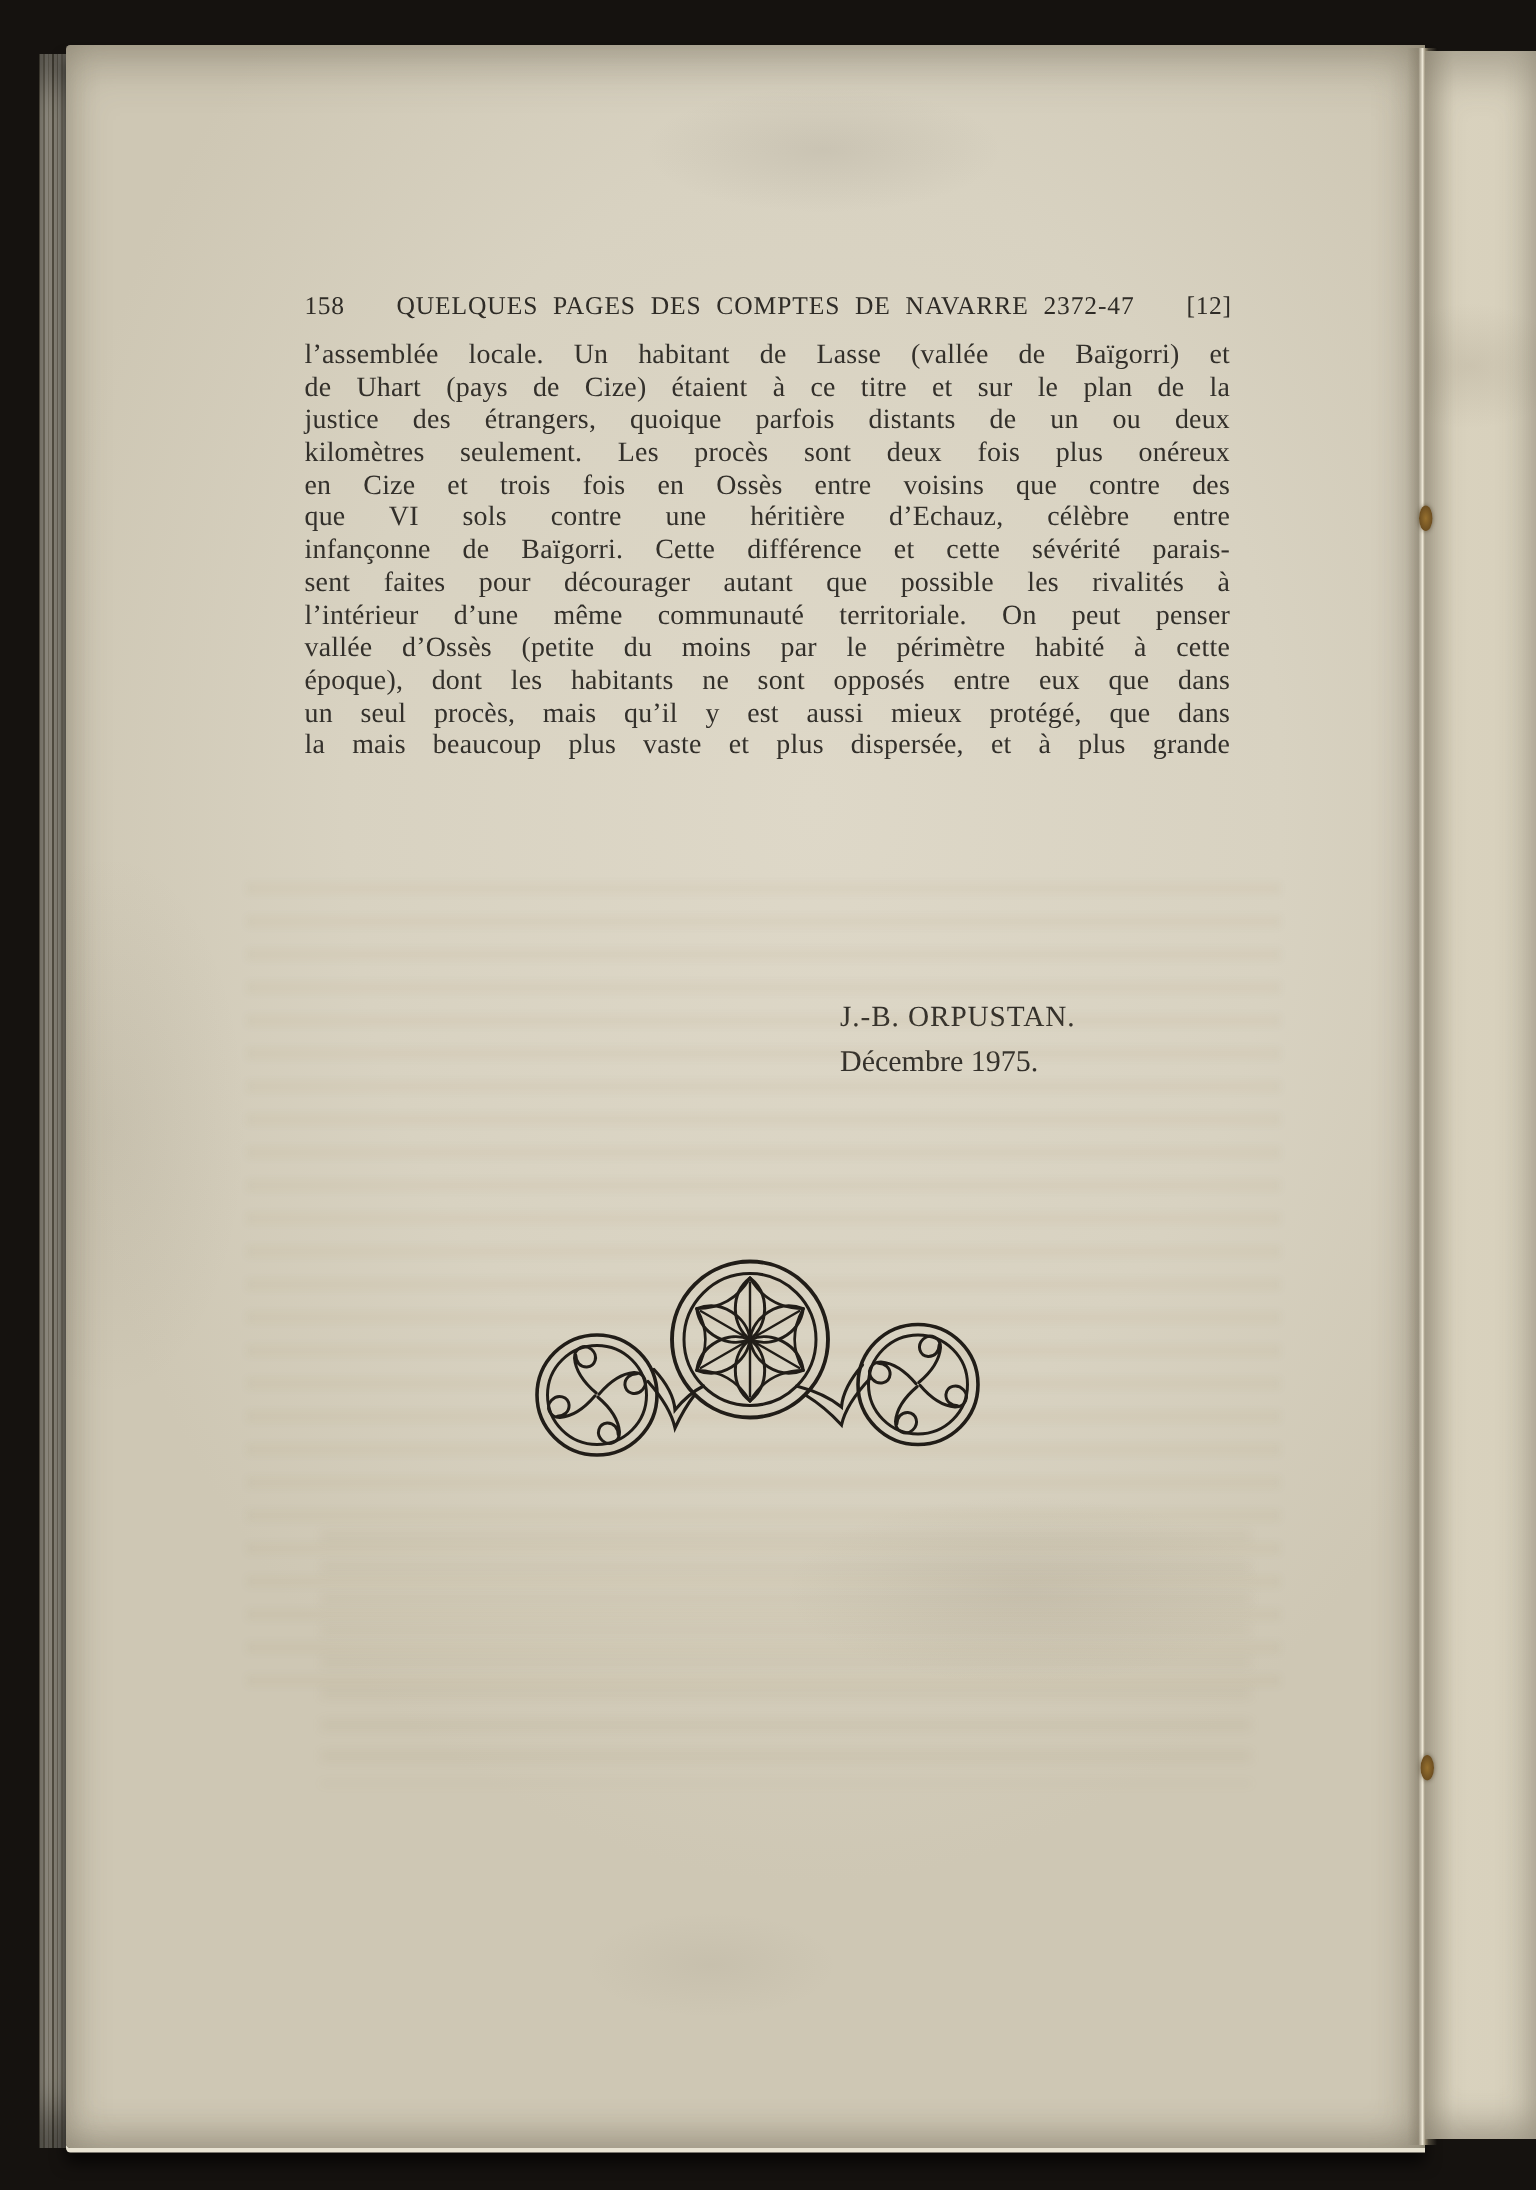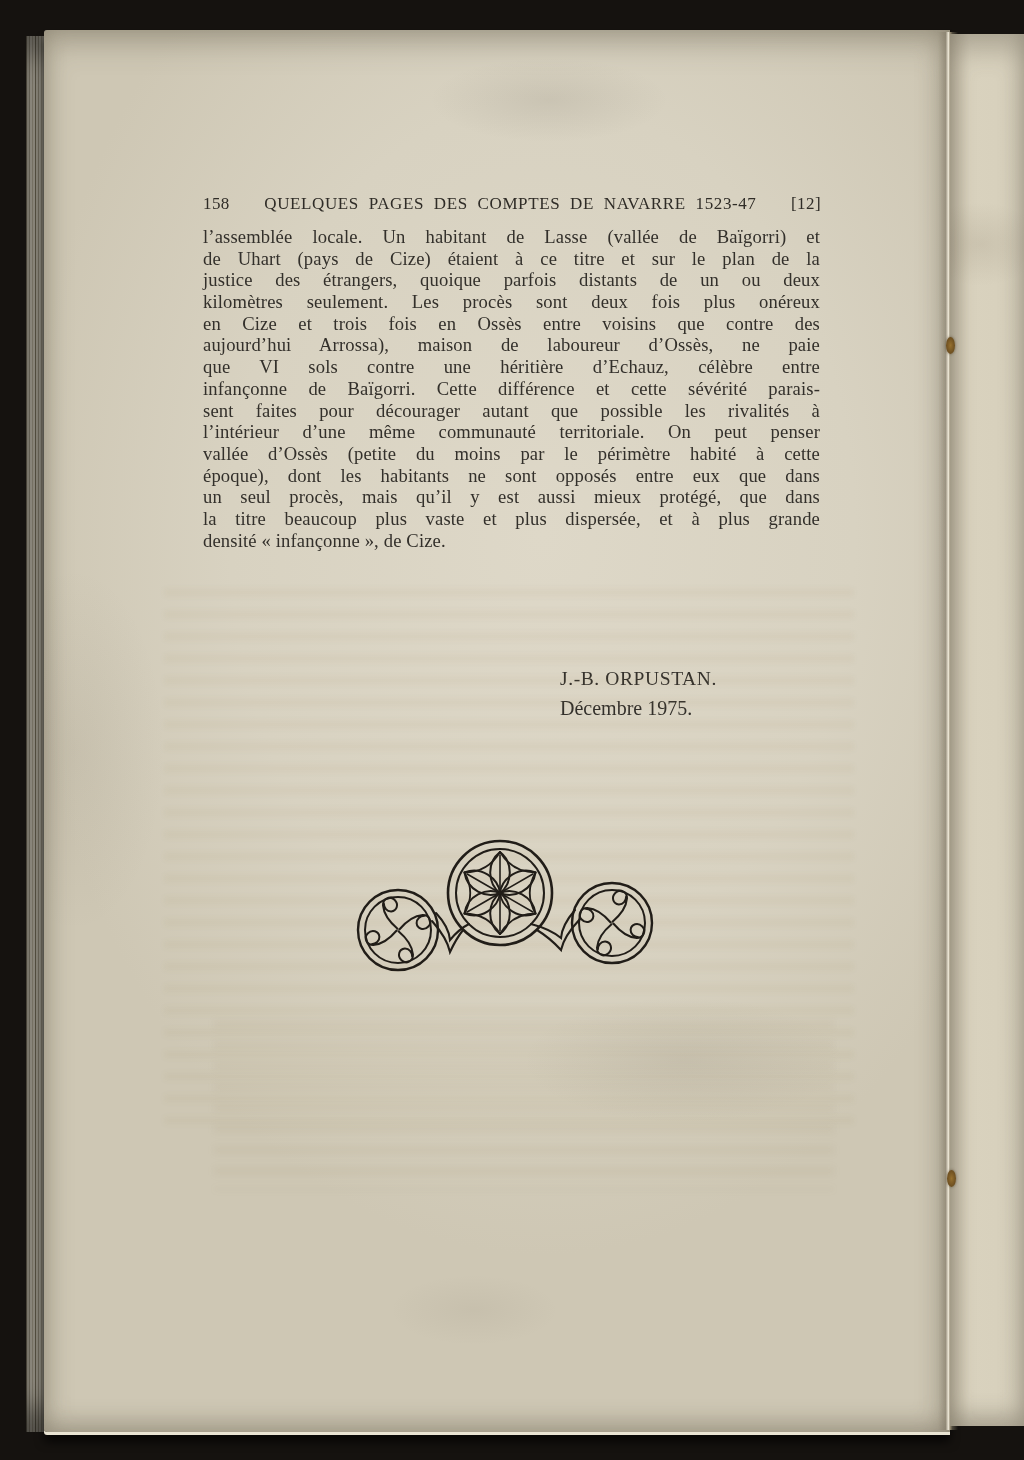--- a/index.html
+++ b/index.html
@@ -62,40 +62,38 @@
 <body>
 
 <div class="stage">
   <div class="foredge"></div>
   <div class="top-sliver"></div>
 
   <div class="page-left">
 
     <div class="header">
       <span>158</span>
-      <span class="title">QUELQUES PAGES DES COMPTES DE NAVARRE 1523-47</span>
+      <span class="title">QUELQUES PAGES DES COMPTES DE NAVARRE 2372-47</span>
       <span>[12]</span>
     </div>
 
     <div class="bodytext">
       <div class="line">l’assemblée locale. Un habitant de Lasse (vallée de Baïgorri) et</div>
       <div class="line">de Uhart (pays de Cize) étaient à ce titre et sur le plan de la</div>
       <div class="line">justice des étrangers, quoique parfois distants de un ou deux</div>
       <div class="line">kilomètres seulement. Les procès sont deux fois plus onéreux</div>
       <div class="line">en Cize et trois fois en Ossès entre voisins que contre des</div>
-      <div class="line">aujourd’hui Arrossa), maison de laboureur d’Ossès, ne paie</div>
       <div class="line">que VI sols contre une héritière d’Echauz, célèbre entre</div>
       <div class="line">infançonne de Baïgorri. Cette différence et cette sévérité parais-</div>
       <div class="line">sent faites pour décourager autant que possible les rivalités à</div>
       <div class="line">l’intérieur d’une même communauté territoriale. On peut penser</div>
       <div class="line">vallée d’Ossès (petite du moins par le périmètre habité à cette</div>
       <div class="line">époque), dont les habitants ne sont opposés entre eux que dans</div>
       <div class="line">un seul procès, mais qu’il y est aussi mieux protégé, que dans</div>
-      <div class="line">la titre beaucoup plus vaste et plus dispersée, et à plus grande</div>
-      <div class="line last">densité « infançonne », de Cize.</div>
+      <div class="line">la mais beaucoup plus vaste et plus dispersée, et à plus grande</div>
     </div>
 
     <div class="signature">
       <div class="author">J.-B. ORPUSTAN.</div>
       <div class="date">Décembre 1975.</div>
     </div>
 
     <div class="showthrough"></div>
     <div class="showthrough2"></div>
 

